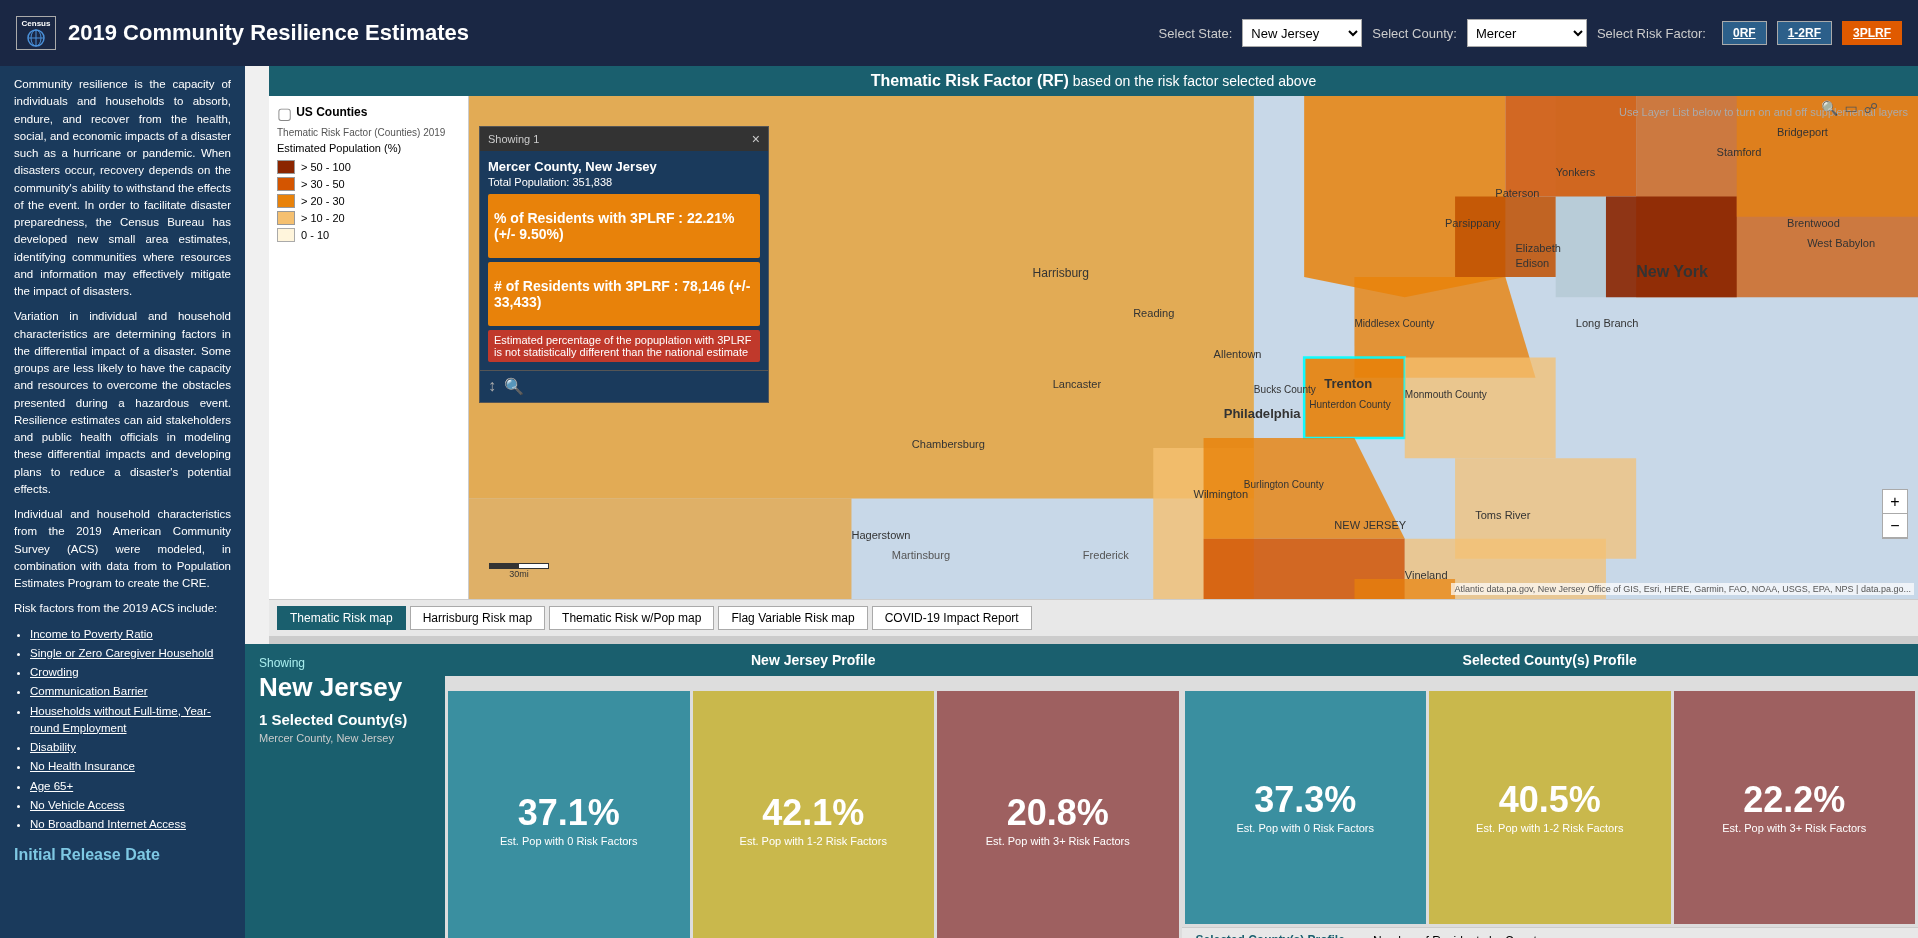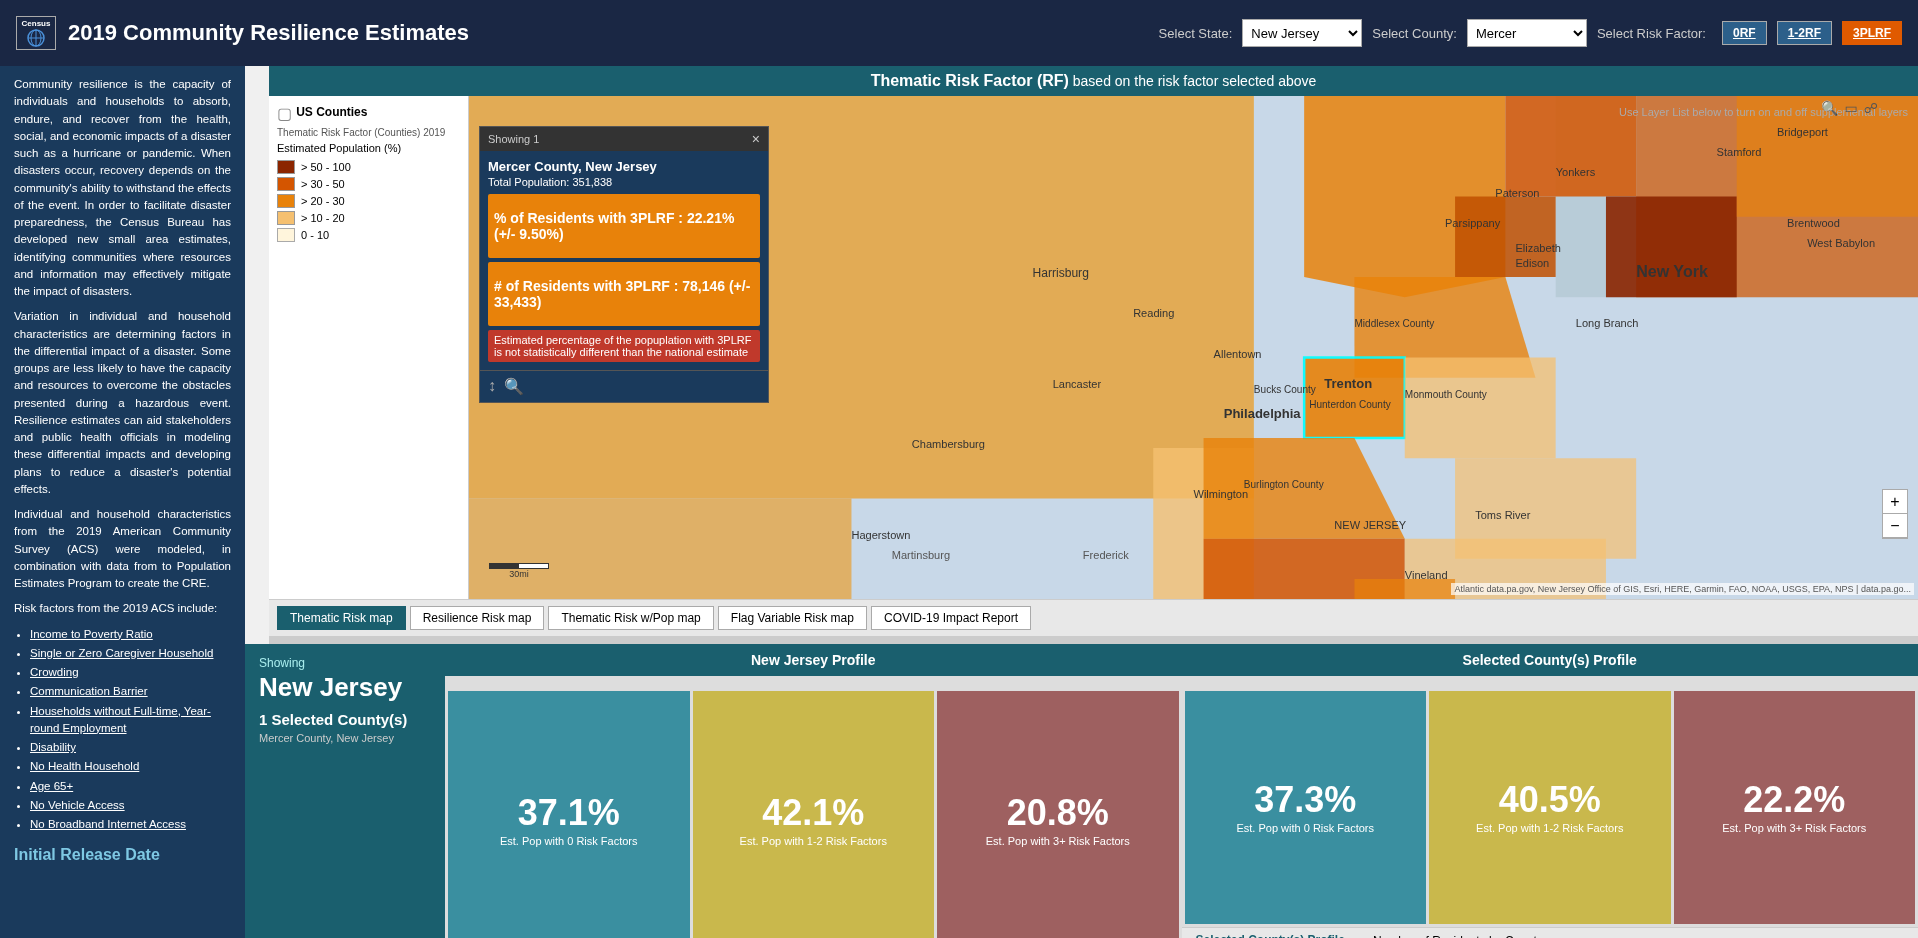--- a/index.html
+++ b/index.html
@@ -357,21 +357,21 @@
     <p>Variation in individual and household characteristics are determining factors in the differential impact of a disaster. Some groups are less likely to have the capacity and resources to overcome the obstacles presented during a hazardous event. Resilience estimates can aid stakeholders and public health officials in modeling these differential impacts and developing plans to reduce a disaster's potential effects.</p>
     <p>Individual and household characteristics from the 2019 American Community Survey (ACS) were modeled, in combination with data from to Population Estimates Program to create the CRE.</p>
     <p>Risk factors from the 2019 ACS include:</p>
     <ul>
       <li>Income to Poverty Ratio</li>
       <li>Single or Zero Caregiver Household</li>
       <li>Crowding</li>
       <li>Communication Barrier</li>
       <li>Households without Full-time, Year-round Employment</li>
       <li>Disability</li>
-      <li>No Health Household</li>
+      <li>No Health Insurance</li>
       <li>Age 65+</li>
       <li>No Vehicle Access</li>
       <li>No Broadband Internet Access</li>
     </ul>
     <p class="initial-release">Initial Release Date</p>
   </div>
 
   <div id="right-content">
 
     <div id="map-section" style="height:580px; position:relative;">
@@ -516,21 +516,21 @@
         <div class="map-attribution">Atlantic data.pa.gov, New Jersey Office of GIS, Esri, HERE, Garmin, FAO, NOAA, USGS, EPA, NPS | data.pa.go...</div>
 
         <div class="map-scale">
           <div class="map-scale-bar"></div>
           <span style="font-size:9px; color:#333;">30mi</span>
         </div>
       </div>
 
       <div id="map-tabs">
         <button class="map-tab active">Thematic Risk map</button>
-        <button class="map-tab">Resilience Risk map</button>
+        <button class="map-tab">Harrisburg Risk map</button>
         <button class="map-tab">Thematic Risk w/Pop map</button>
         <button class="map-tab">Flag Variable Risk map</button>
         <button class="map-tab">COVID-19 Impact Report</button>
       </div>
     </div>
 
     <div id="bottom-section">
 
       <div id="showing-panel">
         <div class="showing-label">Showing</div>

